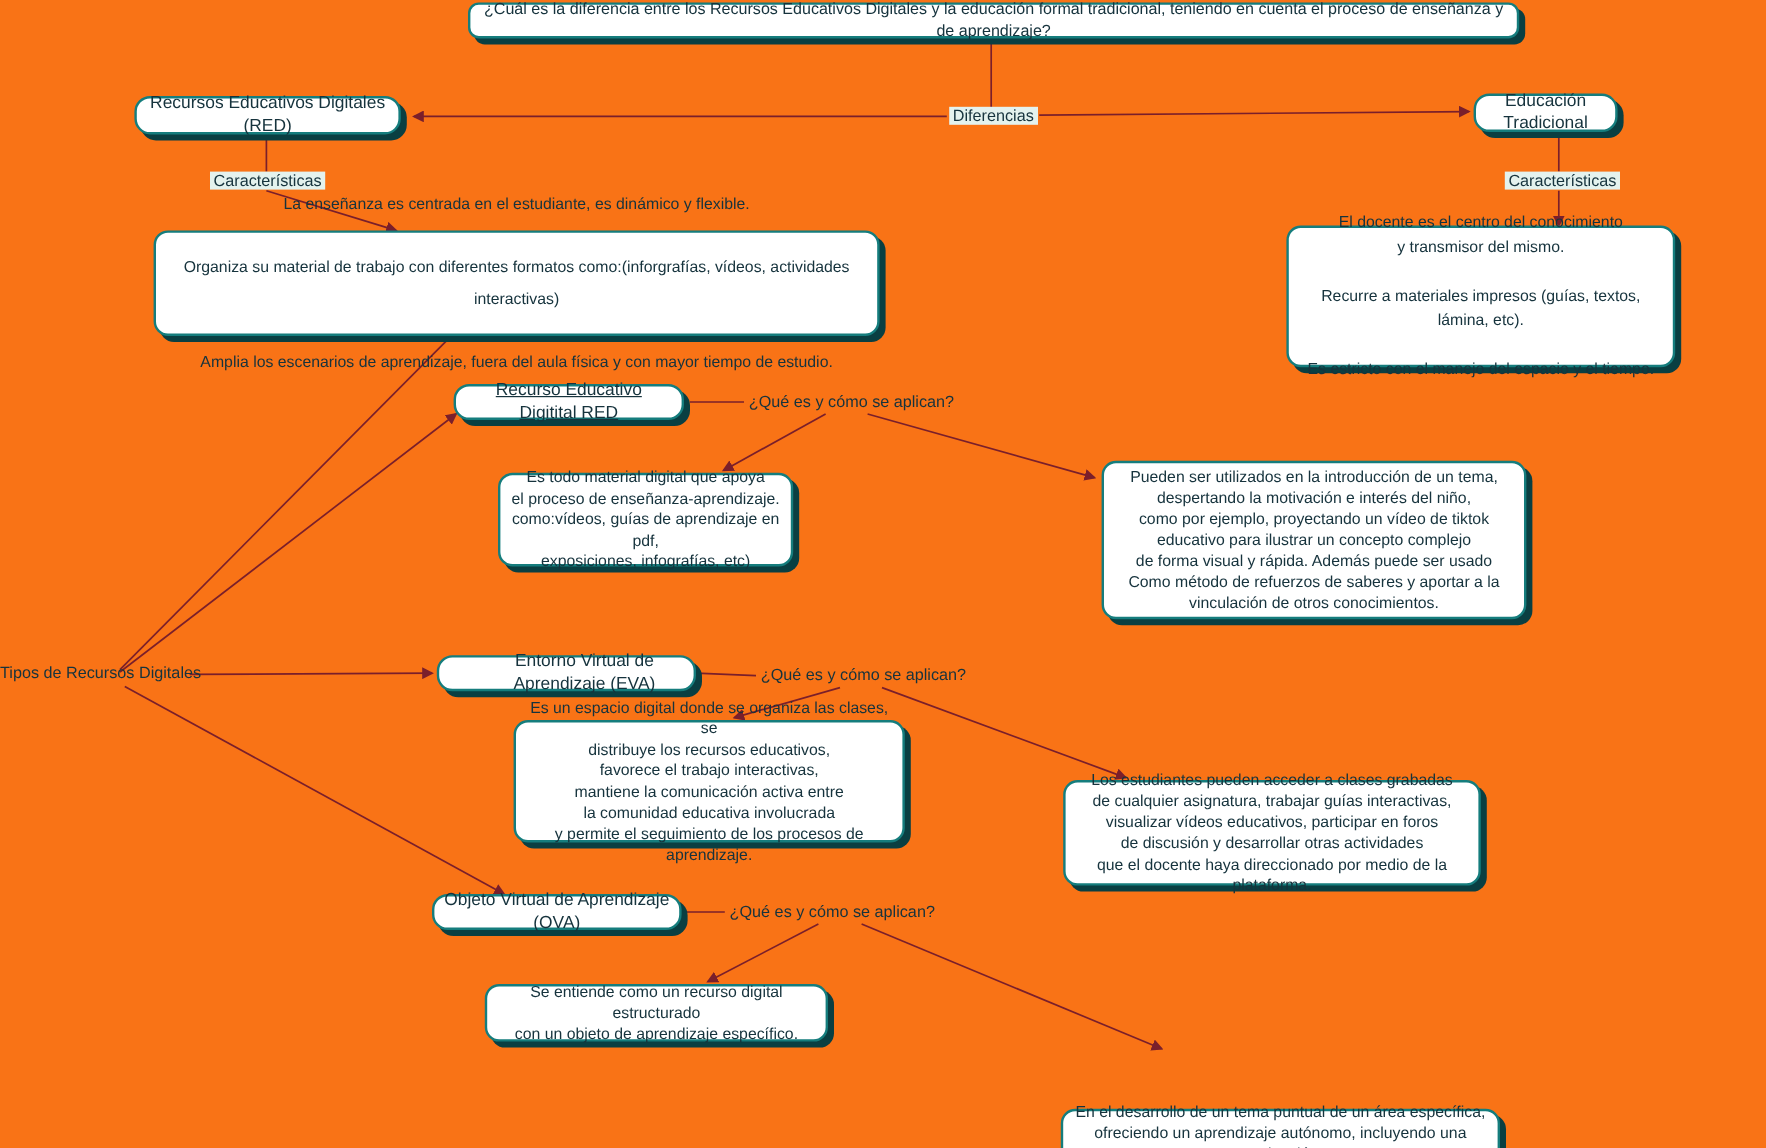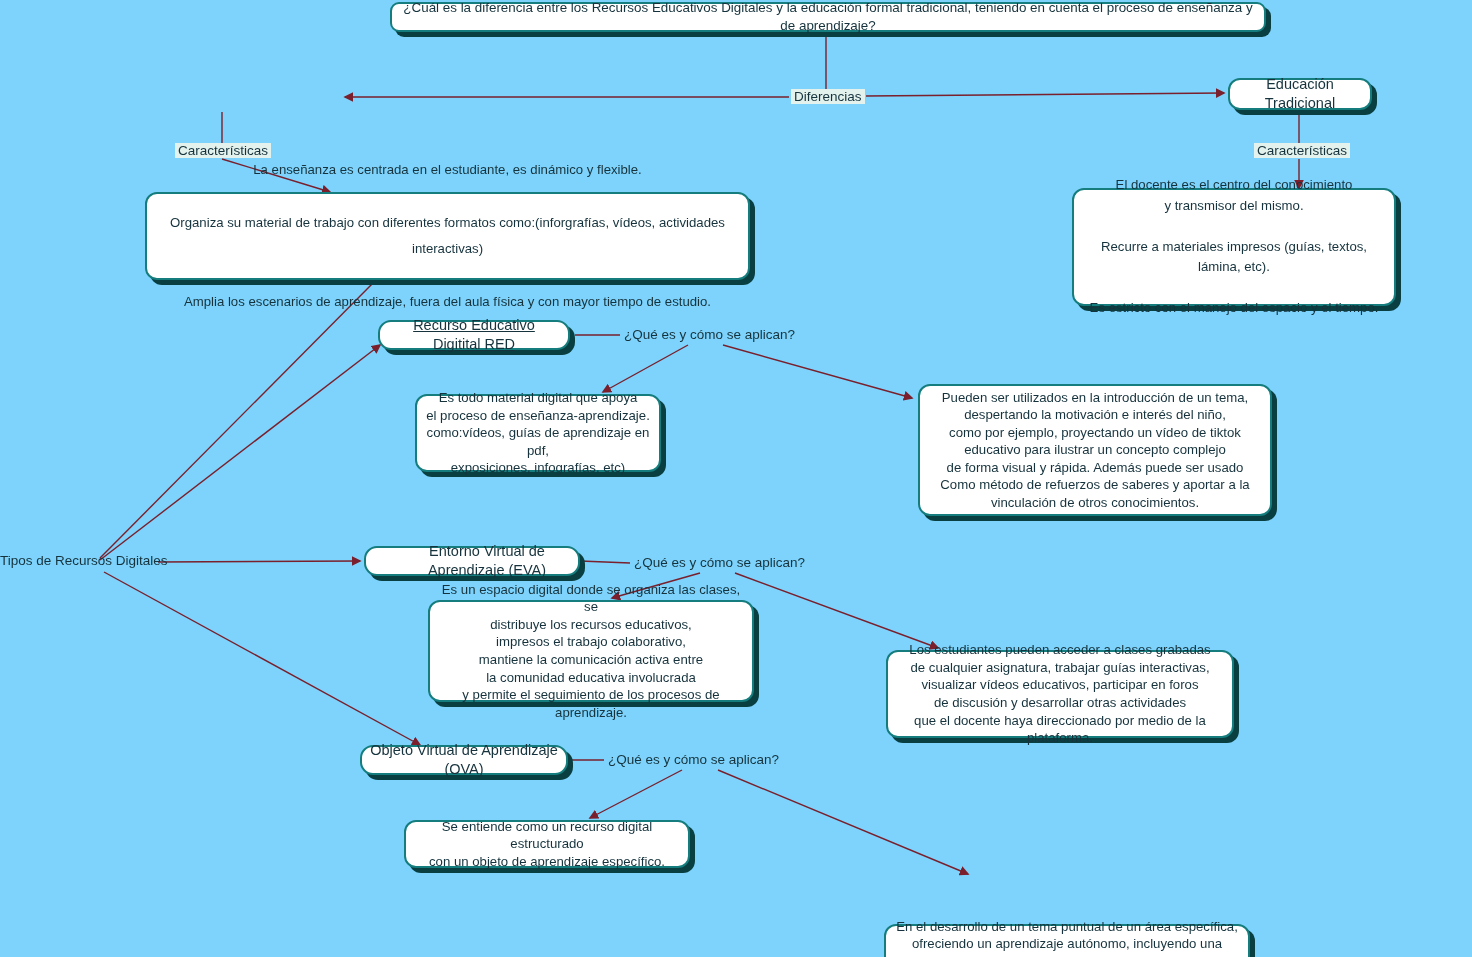--- a/index.html
+++ b/index.html
@@ -8,21 +8,21 @@
     padding: 0;
     background: #e4f2ee;
   }
   body {
     font-family: "Liberation Sans", sans-serif;
   }
   #canvas {
     position: relative;
     width: 1472px;
     height: 957px;
-    background: #7dd3fc;
+    background: #f97316;
     overflow: hidden;
   }
   
   #edges {
     position: absolute;
     left: 0;
     top: 0;
     width: 1472px;
     height: 957px;
     z-index: 1;
@@ -124,26 +124,29 @@
       <path d="M 567,760 L 604,760"></path>
       <path d="M 682,770 L 590,818" marker-end="url(#arrow)"></path>
       <path d="M 718,770 L 968,874" marker-end="url(#arrow)"></path>
     </g>
   </svg>
 
   <div class="node q-title" style="left:390px; top:2px; width:876px; height:30px;">
     <span class="txt">¿Cuál es la diferencia entre los Recursos Educativos Digitales y la educación formal tradicional, teniendo en cuenta el proceso de enseñanza y de aprendizaje?</span>
   </div>
 
-
-  <div class="node pill" style="left:1228px; top:78px; width:144px; height:32px;border-radius:12px;">
+  <div class="node pill" style="left:112px; top:80px; width:222px; height:32px;">
+    <span class="txt">Recursos Educativos Digitales (RED)</span>
+  </div>
+
+  <div class="node pill" style="left:1228px; top:78px; width:120px; height:32px;">
     <span class="txt">Educación Tradicional</span>
   </div>
 
-  <div class="node para" style="left:128px; top:192px; width:605px; height:88px; line-height:2.0;margin-left:17px;">
+  <div class="node para" style="left:128px; top:192px; width:605px; height:88px; line-height:2.0;">
     <span class="txt">La enseñanza es centrada en el estudiante, es dinámico y flexible.
 
 Organiza su material de trabajo con diferentes formatos como:(inforgrafías, vídeos, actividades interactivas)
 
 Amplia los escenarios de aprendizaje, fuera del aula física y con mayor tiempo de estudio.</span>
   </div>
 
   <div class="node para" style="left:1072px; top:188px; width:324px; height:118px; line-height:1.55;">
     <span class="txt">El docente es el centro del conocimiento
 y  transmisor del mismo.
@@ -174,21 +177,21 @@
 vinculación de otros conocimientos.</span>
   </div>
 
   <div class="node pill" style="left:364px; top:546px; width:216px; height:30px;padding-left:30px;">
     <span class="txt">Entorno Virtual de Aprendizaje (EVA)</span>
   </div>
 
   <div class="node para" style="left:428px; top:600px; width:326px; height:102px;">
     <span class="txt">Es un espacio digital donde se organiza las clases, se
 distribuye los recursos educativos,
-impresos el trabajo colaborativo,
+favorece el trabajo interactivas,
 mantiene la comunicación activa entre
 la comunidad educativa involucrada
 y permite el seguimiento de los procesos de aprendizaje.</span>
   </div>
 
   <div class="node para" style="left:886px; top:650px; width:348px; height:88px;">
     <span class="txt">Los estudiantes pueden acceder a clases grabadas
 de cualquier asignatura, trabajar guías interactivas,
 visualizar vídeos educativos,  participar en foros
 de discusión y desarrollar otras actividades

